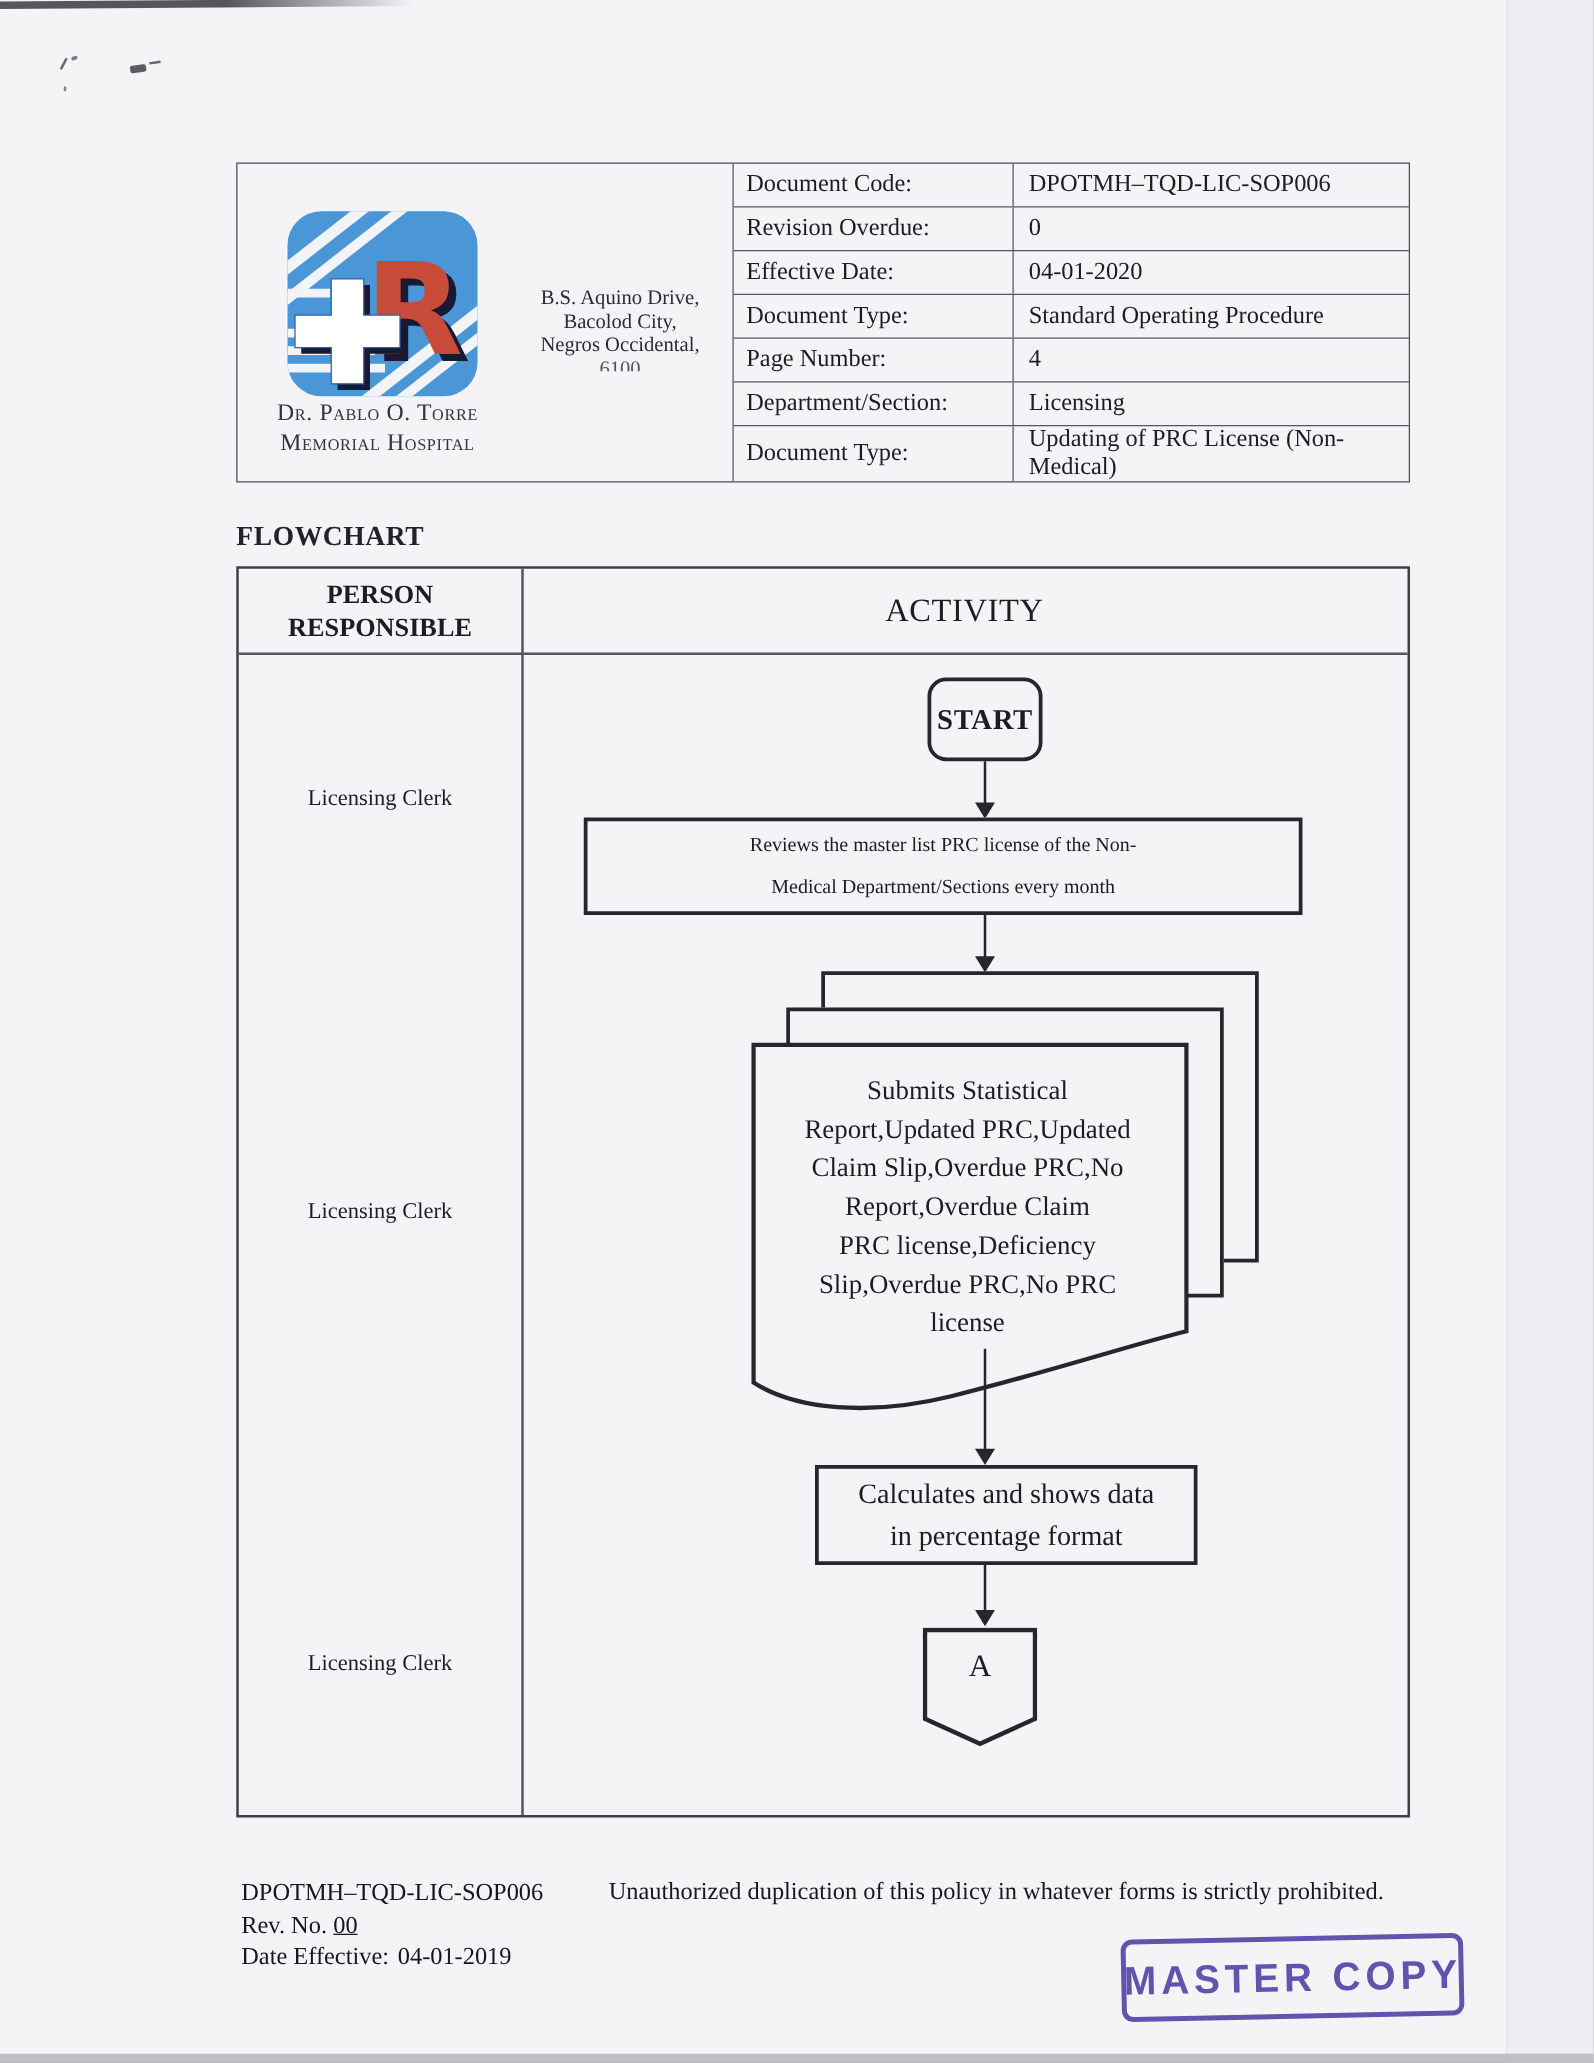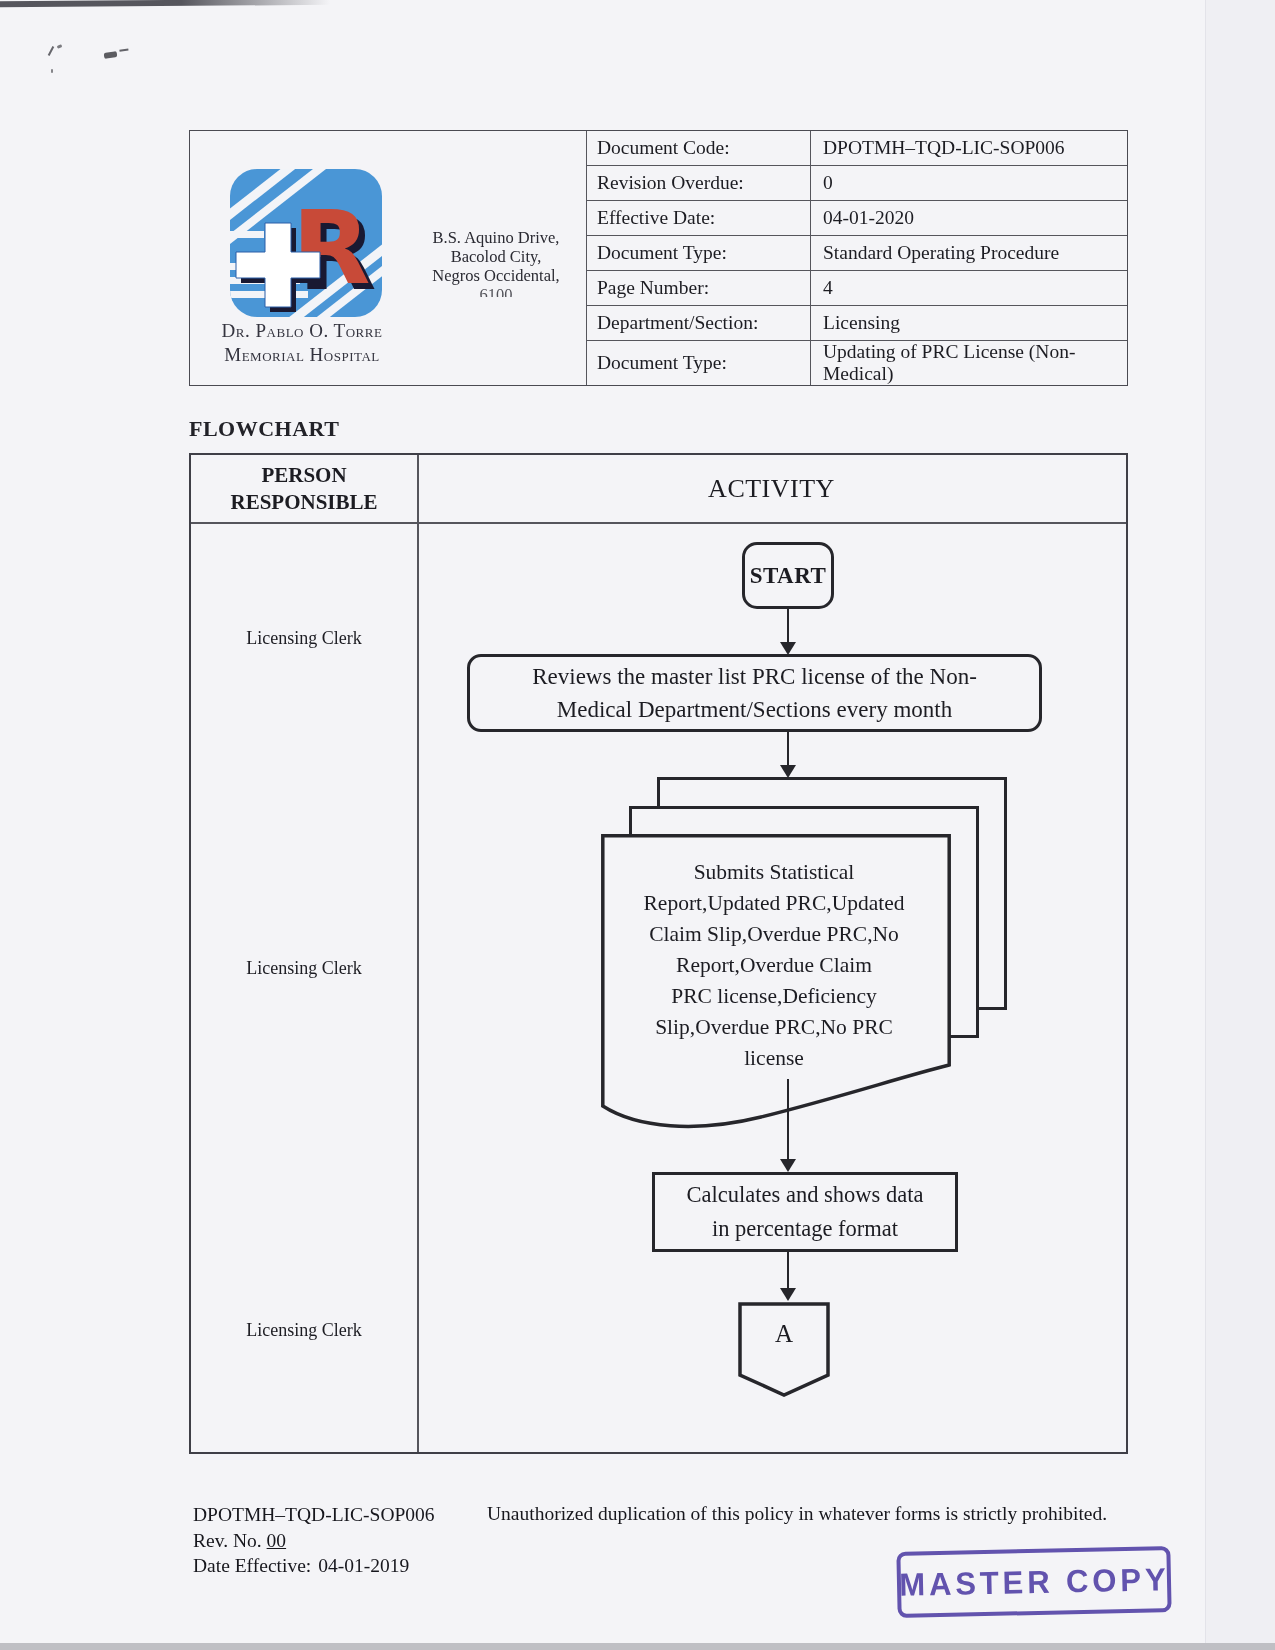--- a/index.html
+++ b/index.html
@@ -59,21 +59,21 @@
     font-weight:normal;font-size:26px;letter-spacing:.5px;}
   .person{position:absolute;left:0;width:226px;text-align:center;font-size:18px;line-height:36px;}
   .person>span{display:inline-block;width:120px;}
   .p1{top:165px;} .p2{top:495px;} .p3{top:857px;}
   
   .node-start{position:absolute;left:551px;top:87px;width:92px;height:67px;border:3.5px solid var(--ink);
     border-radius:15px;box-sizing:border-box;display:flex;align-items:center;justify-content:center;
     font-weight:bold;font-size:23px;letter-spacing:.5px;background:var(--paper);}
   .node-box{position:absolute;border:3px solid var(--ink);box-sizing:border-box;background:var(--paper);
     display:flex;flex-direction:column;align-items:center;justify-content:center;text-align:center;}
-  .node-reviews{left:276px;top:199px;width:575px;height:78px;font-size:23px;line-height:33px;border-radius:14px;}
+  .node-reviews{left:276px;top:199px;width:575px;height:78px;font-size:16px;line-height:33px;}
   .node-calc{left:461px;top:717px;width:306px;height:80px;font-size:22.5px;line-height:34px;}
   .stack-rect{position:absolute;width:350px;border:3px solid var(--ink);box-sizing:border-box;background:var(--paper);}
   .stack-back{left:466px;top:322px;height:233px;}
   .stack-mid{left:438px;top:351px;height:232px;}
   .doc-svg{position:absolute;left:410px;top:379px;}
   .doc-text{position:absolute;left:408px;top:402px;width:350px;text-align:center;
     font-size:21.5px;line-height:31px;}
   .tline{display:block;}
   .arrow{position:absolute;width:16px;margin-left:-8px;}
   .arrow .shaft{position:absolute;left:6.8px;top:0;bottom:11px;width:2.6px;background:var(--ink);}

